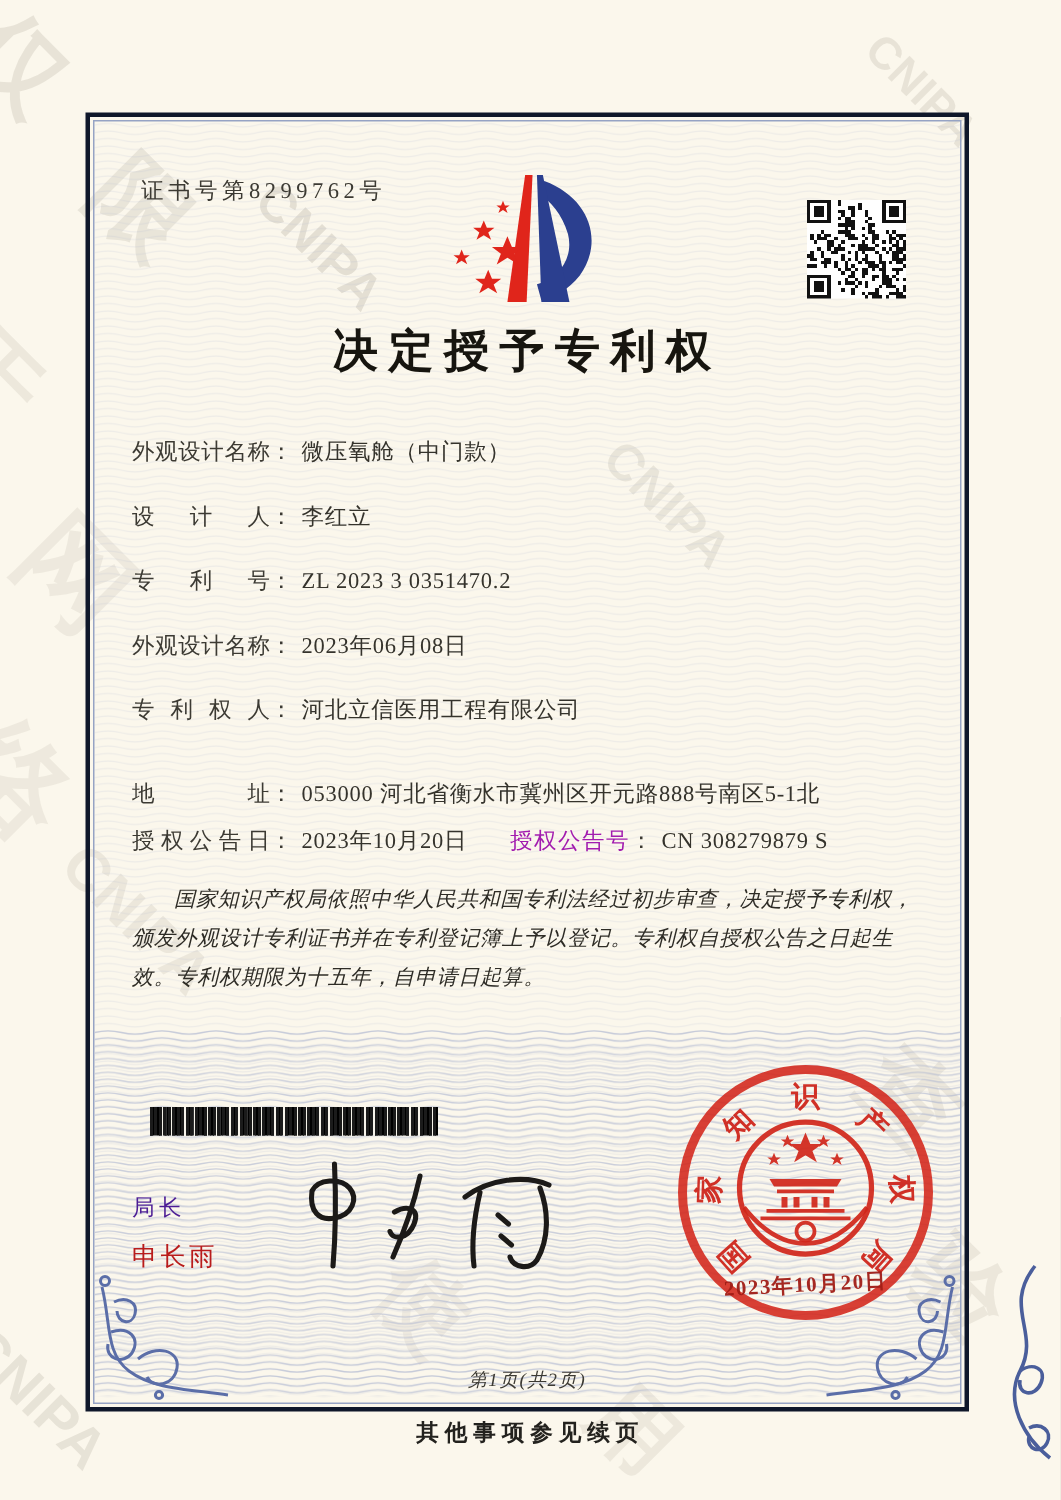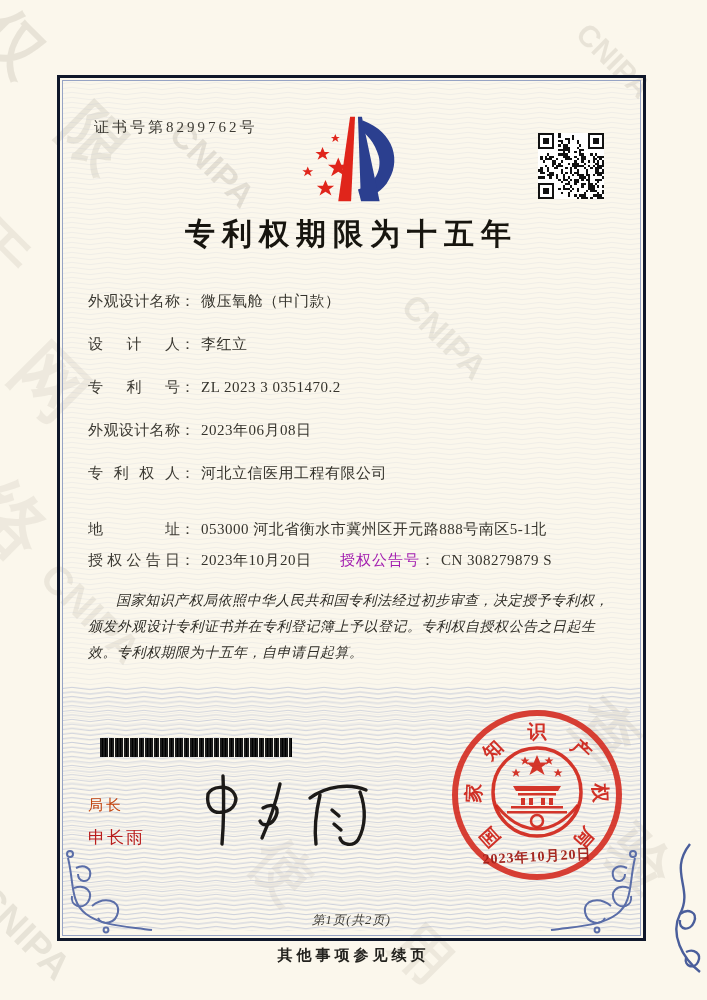--- a/index.html
+++ b/index.html
@@ -64,21 +64,21 @@
   .barcode{
     position:absolute;left:40px;top:660px;width:192px;height:19px;
     background:
       repeating-linear-gradient(90deg,#1b1b1b 0 2px,rgba(0,0,0,0) 2px 3px),
       repeating-linear-gradient(90deg,#1b1b1b 0 1px,rgba(0,0,0,0) 1px 6px),
       repeating-linear-gradient(90deg,#333 0 2px,rgba(0,0,0,0) 2px 9px),
       repeating-linear-gradient(90deg,#000 0 3px,#f6f3ea 3px 5px);
   }
   
   .signer-title{position:absolute;left:28px;top:718px;font-size:15px;letter-spacing:3px;
-     font-family:"Liberation Sans",sans-serif;color:#c2410c;}
+     font-family:"Liberation Sans",sans-serif;color:#4c1d95;}
   .signer-name{position:absolute;left:28px;top:748px;font-size:17px;letter-spacing:2px;
      font-family:Liberation Mono, monospace;color:#b91c1c;}
   .signature{position:absolute;left:132px;top:690px;}
   
   .seal{position:absolute;left:392px;top:632px;width:170px;height:170px;z-index:5;}
   .seal-ring{position:absolute;inset:0;border-radius:50%;border:6px solid rgba(211,38,26,.88);}
   .seal-char{
     position:absolute;width:20px;height:20px;font-size:19px;font-weight:bold;
     color:rgba(205,32,22,.92);text-align:center;line-height:20px;
   }
@@ -407,21 +407,21 @@
           <rect x="19" y="28" width="1" height="1"></rect>
           <rect x="20" y="28" width="1" height="1"></rect>
           <rect x="21" y="28" width="1" height="1"></rect>
           <rect x="23" y="28" width="1" height="1"></rect>
           <rect x="26" y="28" width="1" height="1"></rect>
           <rect x="27" y="28" width="1" height="1"></rect>
           <rect x="28" y="28" width="1" height="1"></rect>
         </g>
     </svg>
 
-    <div class="title">专利权期限为十五年</div>
+    <div class="title">决定授予专利权</div>
 
     <div class="frow r2">
       <span class="flabel">设计人</span><span class="fcolon">：</span><span class="fvalue">李红立</span>
     </div>
     <div class="frow r1">
       <span class="flabel">外观设计名称</span><span class="fcolon">：</span><span class="fvalue">微压氧舱（中门款）</span>
     </div>
     <div class="frow r3">
       <span class="flabel">专利号</span><span class="fcolon">：</span><span class="fvalue">ZL 2023 3 0351470.2</span>
     </div>

